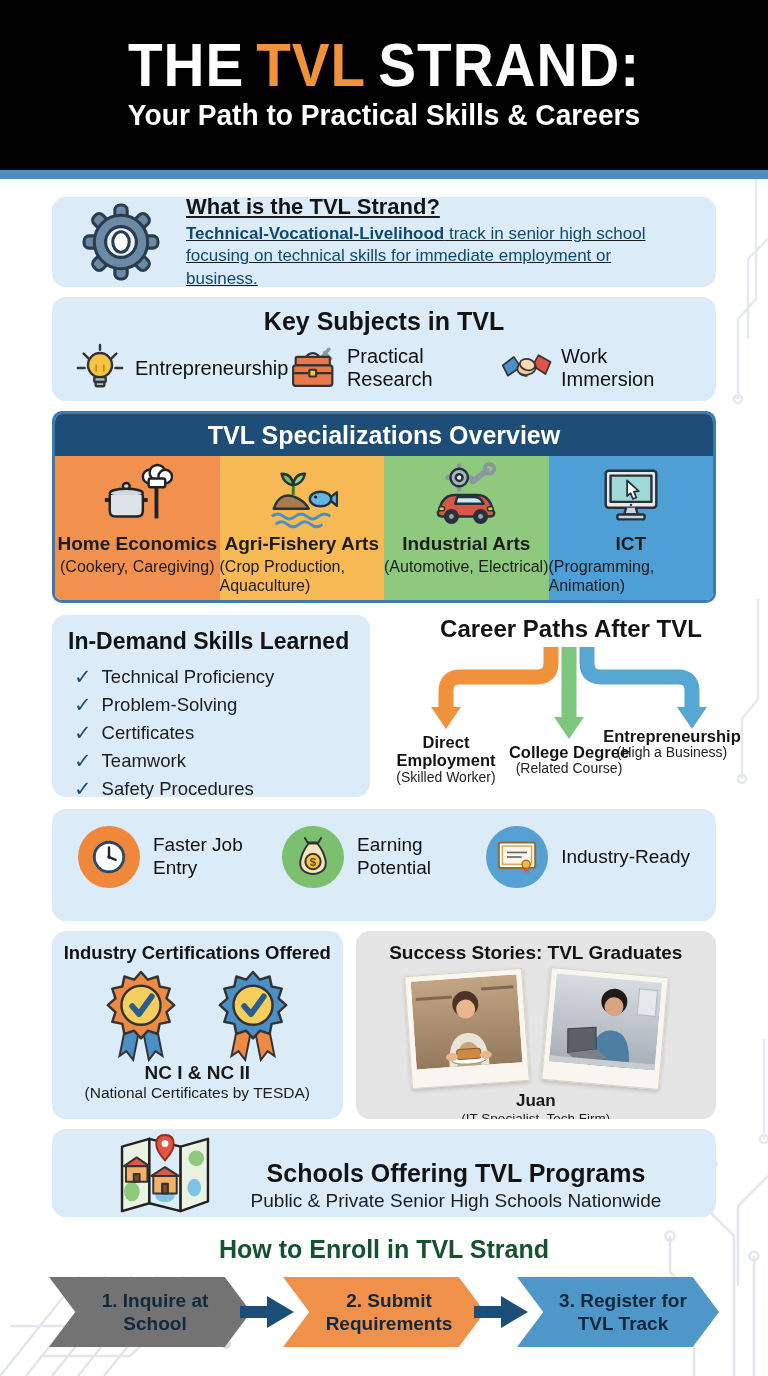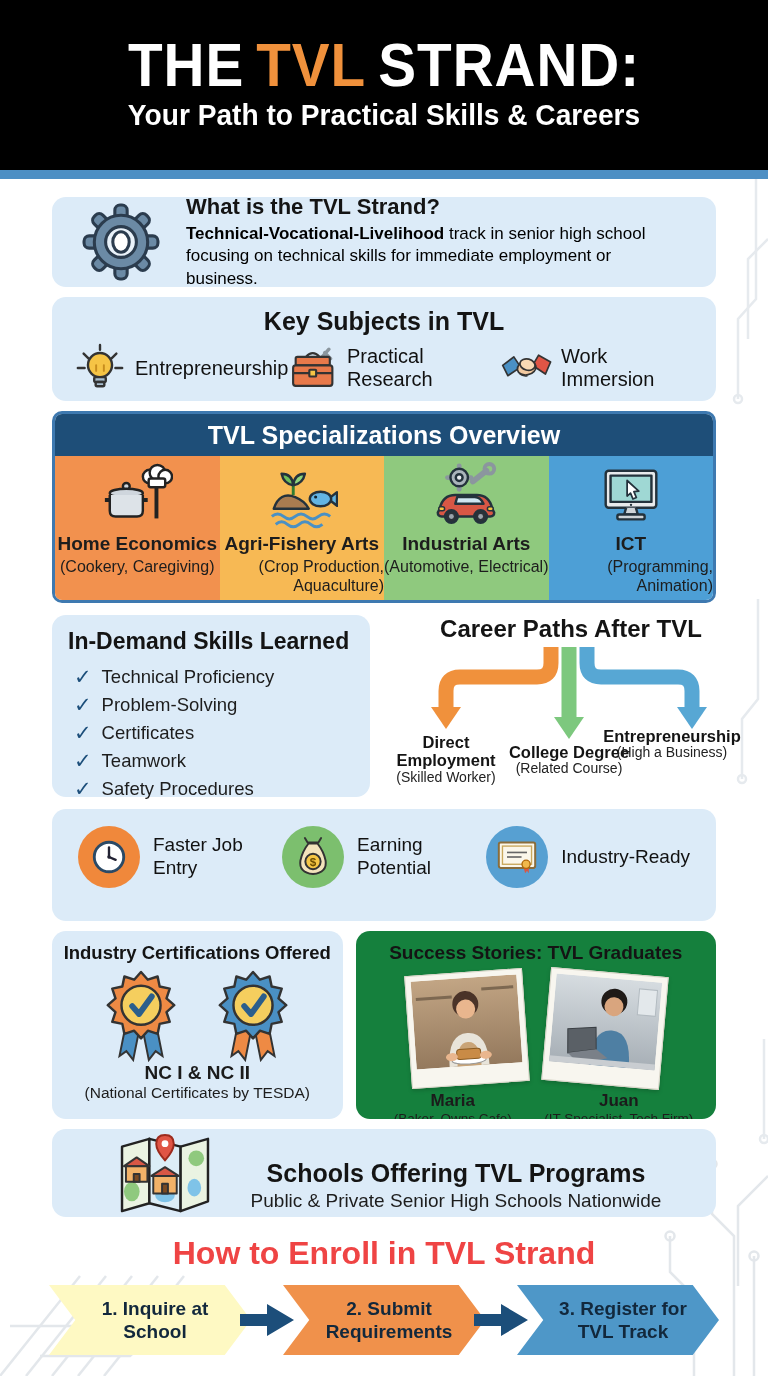--- a/index.html
+++ b/index.html
@@ -17,38 +17,38 @@
   .hero-sub { margin-top:3px; font-size:29px; font-weight:700; color:#ffffff;
               white-space:nowrap; transform:scaleX(.97); }
   .header-strip { height:9px; background:#4D8FC4; }
 
   
   .card { background:#DCEBF8; border-radius:14px; width:664px; margin:0 auto; }
   .sec-title { font-weight:700; color:#141414; }
 
   
   .what-card { margin-top:18px; height:90px; display:flex; align-items:center; padding:6px 22px 6px 30px; }
-  .what-text { margin-left:26px; }
+  .what-text { margin-left:26px;text-decoration:underline; }
   .what-title { font-size:22px; margin-bottom:3px; }
-  .what-body { font-size:17px; line-height:1.32; color:#000000; width:500px; }
+  .what-body { font-size:17px; line-height:1.32; color:#0c4a6e; width:500px; }
   .what-body b { font-weight:700; }
 
   
   .subjects-card { margin-top:10px; height:104px; padding:10px 16px; }
   .subjects-title { text-align:center; font-size:25px; }
   .subjects-row { display:flex; justify-content:space-between; align-items:center; margin-top:6px; padding:0 6px; }
   .subject { display:flex; align-items:center; gap:9px; }
   .subject-label { font-size:20px; color:#111; }
 
   
   .spec-card { width:664px; margin:10px auto 12px; border:3px solid #3E79B0; border-radius:10px; overflow:hidden; background:#fff; }
   .spec-head { height:42px; background:#1B4F7E; color:#fff; font-size:25px; font-weight:700;
                display:flex; align-items:center; justify-content:center; }
   .spec-cols { display:flex; height:144px; }
-  .spec-col { width:25%; display:flex; flex-direction:column; align-items:center; padding-top:6px; text-align:right; }
+  .spec-col { width:25%; display:flex; flex-direction:column; align-items:center; padding-top:6px; text-align:left; }
   .spec-name { font-size:19px; font-weight:700; color:#1d1d1d; line-height:1.1; }
   .spec-detail { font-size:16px; color:#1d1d1d; line-height:1.2; margin-top:2px; }
 
   
   .mid-row { display:flex; width:692px; margin:10px 0 0 52px; }
   .skills-card { width:318px; background:#DCEBF8; border-radius:14px; padding:13px 16px 10px; height:182px; }
   .skills-title { font-size:23px; }
   .skills-list { list-style:none; margin-top:8px; }
   .skills-list li { font-size:18.5px; color:#1d1d1d; line-height:28px; display:flex; align-items:center; }
   .check { color:#1C4E7A; font-weight:700; font-size:21px; margin:0 10px 0 6px; }
@@ -71,40 +71,40 @@
   .benefit-label { font-size:19px; color:#111; line-height:1.2; }
   .benefit:nth-child(1) .benefit-label, .benefit:nth-child(2) .benefit-label { width:92px; }
 
   
   .bottom-row { display:flex; width:664px; margin:10px auto 0; gap:13px; }
   .cert-card { width:320px; height:188px; background:#DCEBF8; border-radius:14px; padding:11px 10px; text-align:center; }
   .cert-title { font-size:18.5px; }
   .badges { display:flex; justify-content:center; gap:26px; margin-top:2px; }
   .cert-name { font-size:19px; font-weight:700; margin-top:0px; }
   .cert-detail { font-size:15.5px; color:#1d1d1d; }
-  .stories-card { width:398px; height:188px; background:#15803d; border-radius:14px; padding:11px 8px; text-align:center; overflow:hidden; }
+  .stories-card { width:398px; height:188px; background:#e5e5e5; border-radius:14px; padding:11px 8px; text-align:center; overflow:hidden; }
   .stories-title { font-size:19px; }
   .photos { display:flex; justify-content:center; gap:20px; margin-top:8px; }
   .polaroid { background:#F8F6EF; border:1px solid #d8d5c8; box-shadow:0 2px 4px rgba(0,0,0,.18);
               padding:5px 5px 14px; }
   .polaroid.left { transform:rotate(-4deg); }
   .polaroid.right { transform:rotate(5deg); }
   .captions { display:flex; justify-content:center; gap:14px; margin-top:6px; }
   .caption { width:152px; line-height:1.15; }
   .person-name { font-size:17px; font-weight:700; }
   .person-detail { font-size:13.5px; color:#1d1d1d; }
 
   
   .schools-card { margin-top:10px; height:88px; display:flex; align-items:center; padding:2px 18px 2px 64px; }
   .schools-text { flex:1; text-align:center; }
   .schools-title { font-size:25px;margin-top:25px; }
   .schools-sub { font-size:19px; color:#1d1d1d; margin-top:2px; }
 
   
-  .enroll-title { text-align:center; font-size:32px; font-weight:700; margin-top:18px; color:#ef4444; }
+  .enroll-title { text-align:center; font-size:25px; font-weight:700; margin-top:18px; color:#14532d; }
   .steps-row { display:flex; justify-content:center; align-items:center; margin-top:13px; }
   .chevron { width:202px; height:70px; clip-path:polygon(0 0,87% 0,100% 50%,87% 100%,0 100%,13% 50%);
              display:flex; align-items:center; justify-content:center; }
   .chevron-label { width:150px; text-align:center; font-size:19px; font-weight:700; color:#12283C; line-height:1.22; margin-left:10px; }
   .connector { width:54px; height:38px; background:#1C4E7A; margin:0 -11px; position:relative; z-index:2;
                clip-path:polygon(0 34%,50% 34%,50% 8%,100% 50%,50% 92%,50% 66%,0 66%); }
 </style>
 </head>
 <body>
 
@@ -483,24 +483,20 @@
               <circle cx="60" cy="28" r="9.5" fill="#D9A57E"></circle>
               <path d="M40 88 Q40 52 60 52 Q80 52 80 88 Z" fill="#4E7FA3"></path>
               <polygon points="16,54 44,50 46,72 18,78" fill="#5A6066" stroke="#3A3F44"></polygon>
               <polygon points="18,78 46,72 58,80 30,88" fill="#7A8088"></polygon>
               <rect x="0" y="82" width="106" height="6" fill="#C9CDD1"></rect>
             </svg>
           </div>
         </div>
         <div class="captions">
           <div class="caption">
-            <div class="person-name">Maria</div>
-            <div class="person-detail">(Baker, Owns Cafe)</div>
-          </div>
-          <div class="caption">
             <div class="person-name">Juan</div>
             <div class="person-detail">(IT Specialist, Tech Firm)</div>
           </div>
         </div>
       </div>
     </div>
 
     <div class="card schools-card">
       <svg viewBox="0 0 100 86" width="98" height="84">
         <g stroke="#222" stroke-width="2.5" stroke-linejoin="round">
@@ -524,21 +520,21 @@
         <circle cx="50" cy="13" r="3.5" fill="#fff"></circle>
       </svg>
       <div class="schools-text">
         <div class="sec-title schools-title">Schools Offering TVL Programs</div>
         <div class="schools-sub">Public &amp; Private Senior High Schools Nationwide</div>
       </div>
     </div>
 
     <div class="enroll-title">How to Enroll in TVL Strand</div>
     <div class="steps-row">
-      <div class="chevron" style="background-color: #fef9c3;">
+      <div class="chevron" style="background-color: #737373;">
         <div class="chevron-label">1. Inquire at School</div>
       </div>
       <div class="connector"></div>
       <div class="chevron" style="background-color: rgb(240, 145, 75);">
         <div class="chevron-label">2. Submit Requirements</div>
       </div>
       <div class="connector"></div>
       <div class="chevron" style="background-color: rgb(78, 151, 200);">
         <div class="chevron-label">3. Register for TVL Track</div>
       </div>

